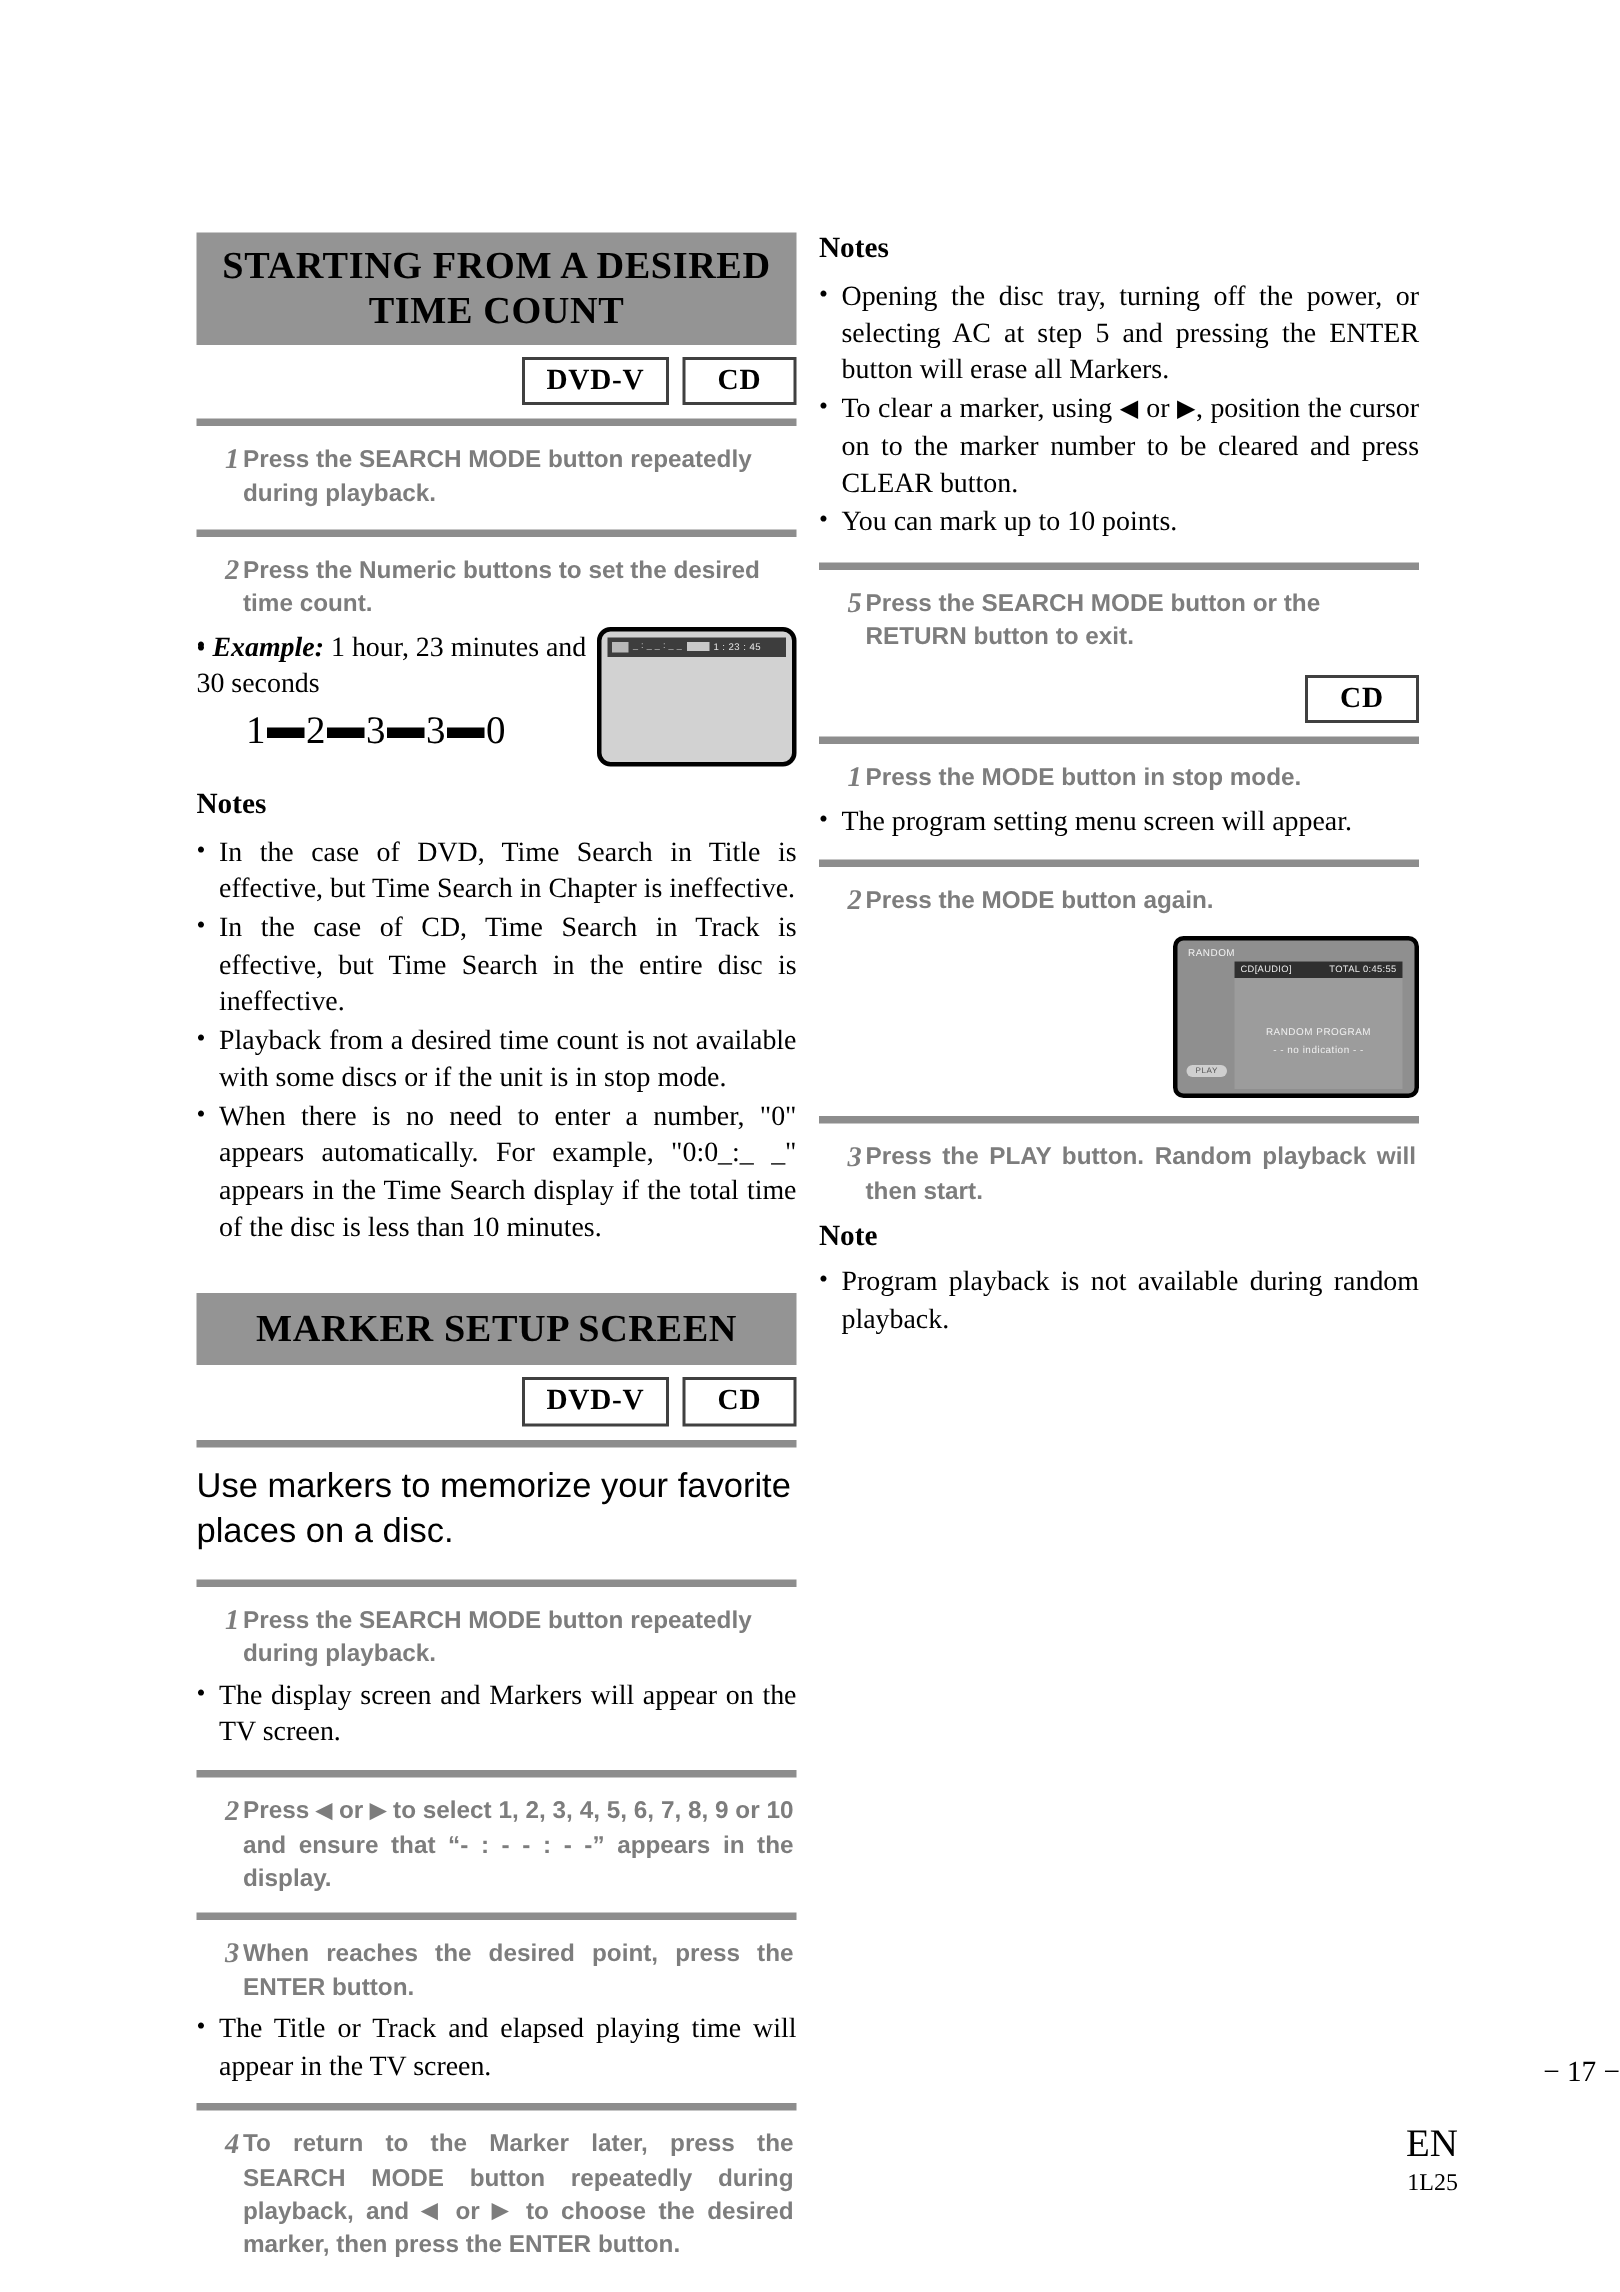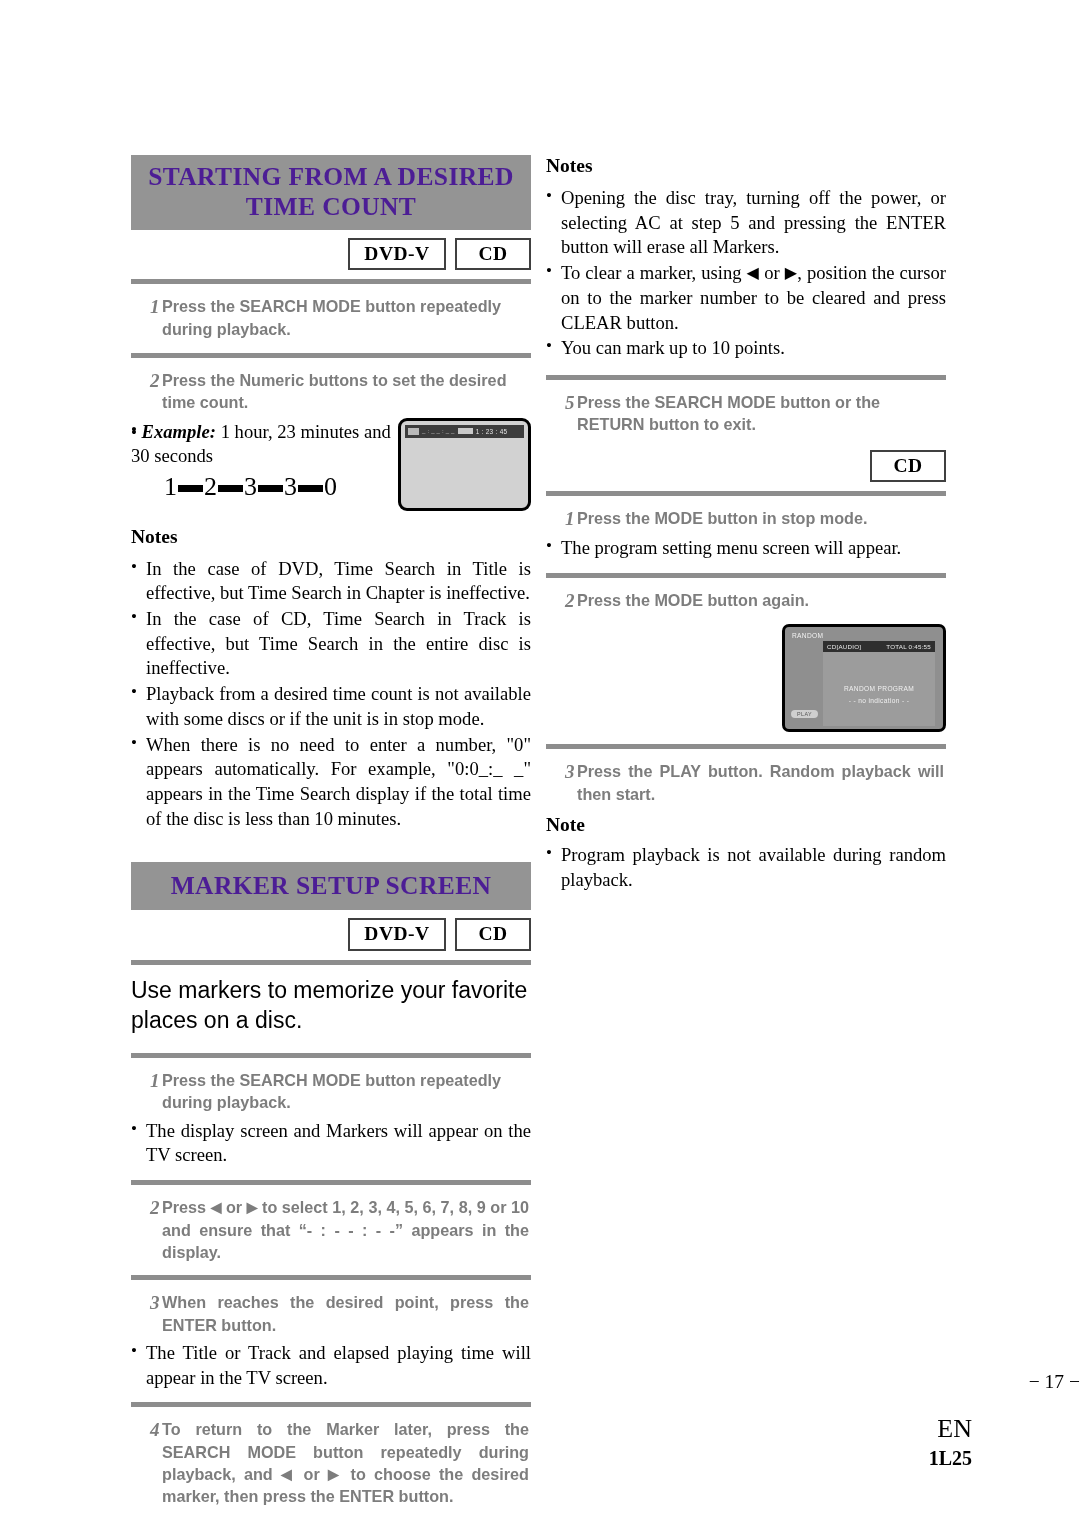--- a/index.html
+++ b/index.html
@@ -28,21 +28,21 @@
     position: absolute;
     top: 155px;
     width: 400px;
   }
   .col-left  { left: 131px; }
   .col-right { left: 546px; }
 
   
   .sect-head {
     background: #949494;
-    color: #4c1d95;
+    color: #000000;
     font-family: "Liberation Serif", serif;
     font-weight: bold;
     font-size: 25.5px;
     line-height: 1.17;
     text-align: center;
     letter-spacing: 0.4px;
     padding: 9px 6px 10px 6px;
     box-sizing: border-box;
   }
   .sect-head.two-line { padding: 7px 6px 8px 6px; }
@@ -314,21 +314,21 @@
   }
   .footer-right {
     position: absolute;
     right: 108px;
     top: 1365px;
     text-align: right;
     font-family: "Liberation Serif", serif;
     line-height: 1.25;
   }
   .footer-right .en  { font-size: 26px; margin-top: 48px; }
-  .footer-right .code { font-size: 20px; font-weight: bold; }
+  .footer-right .code { font-size: 16px; }
 </style>
 </head>
 <body>
 
 <div class="page">
 
   <div class="col col-left">
 
     <div>
 

